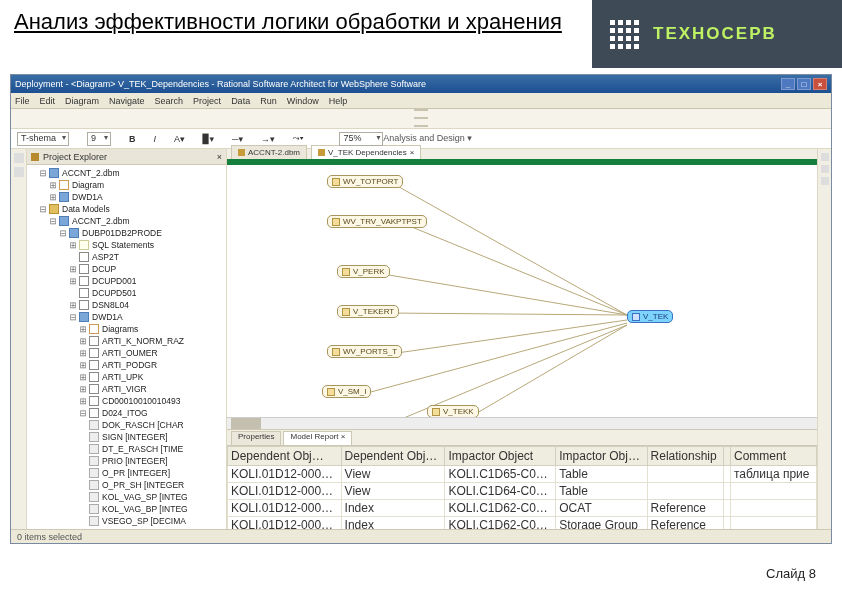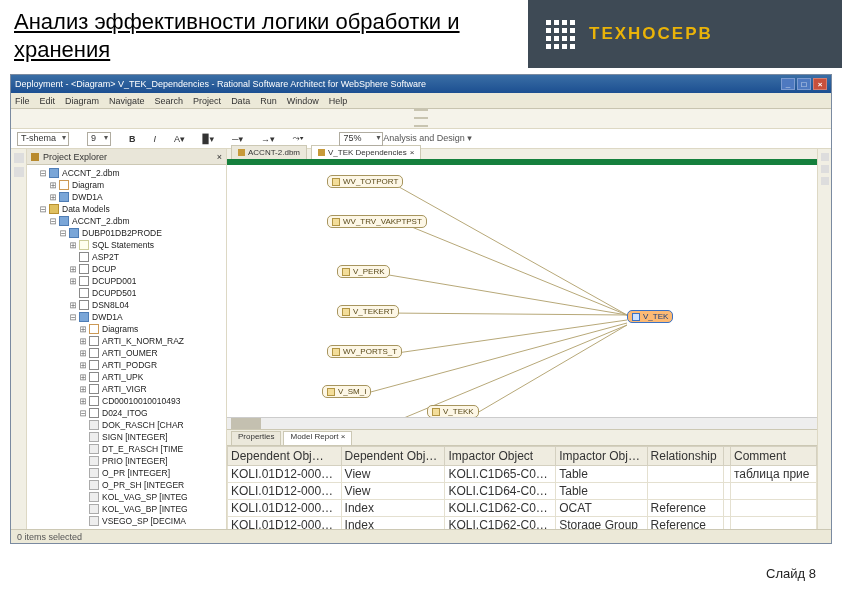--- a/index.html
+++ b/index.html
@@ -1,20 +1,20 @@
 <!DOCTYPE html>
 <html><head>
 <meta charset="utf-8">
 <style>
   * { box-sizing: border-box; }
   body { margin:0; font-family: Arial, sans-serif; font-size:10px; background:#fff; width:842px; }
   
   .slide-header { height:68px; display:flex; align-items:flex-start; }
   .slide-title { flex:1; font-size:22px; color:#000; padding:8px 14px; line-height:1.25; text-decoration:underline; }
-  .brand { width:314px; height:68px; background:#3e4a55; color:#eab308; display:flex; align-items:center; gap:14px; padding:0 18px; font-weight:bold; letter-spacing:2px; font-size:17px; }
+  .brand { width:250px; height:68px; background:#3e4a55; color:#bef264; display:flex; align-items:center; gap:14px; padding:0 18px; font-weight:bold; letter-spacing:2px; font-size:17px; }
   .brand-logo { display:grid; grid-template-columns:repeat(4,5px); grid-template-rows:repeat(4,5px); gap:3px; }
   .brand-logo span { width:5px; height:5px; background:#fff; }
   
   .app-window { margin:6px 10px 0 10px; border:1px solid #7a8aa0; background:#fff; font-family:Tahoma,Verdana,sans-serif; font-size:9px; color:#333; }
   .titlebar { height:18px; background:linear-gradient(#3a6ea5,#1c4f91); color:#fff; display:flex; align-items:center; padding:0 4px; }
   .titlebar .ttxt { flex:1; white-space:nowrap; overflow:hidden; }
   .win-btn { width:14px; height:12px; margin-left:2px; display:inline-flex; align-items:center; justify-content:center; font-size:8px; font-weight:bold; border:1px solid #fff4; }
   .win-min,.win-max{ background:#4e79c0;} .win-close{ background:#c8503c;}
   .menubar { height:16px; background:#ece9d8; display:flex; align-items:center; padding:0 4px; gap:10px; border-bottom:1px solid #c8c4b0;}
   .menubar span { cursor:default; }
@@ -50,21 +50,21 @@
   .ind1{padding-left:10px}.ind2{padding-left:20px}.ind3{padding-left:30px}.ind4{padding-left:40px}.ind5{padding-left:50px}
   
   .editor { flex:1; display:flex; flex-direction:column; }
   .ed-tabs { height:16px; background:#f1efe4; border-bottom:6px solid #15803d; display:flex; align-items:flex-end; gap:4px; padding-left:4px;}
   .ed-tab { height:14px; padding:0 6px; border:1px solid #ccc8b4; border-bottom:none; background:#ebe8db; font-size:8px; display:flex; align-items:center; gap:3px;}
   .ed-tab.active{background:#fff;}
   .ed-tab .sq{width:7px;height:7px;background:#c79a3a;}
   .canvas { flex:1; background:#fff; position:relative; overflow:hidden; }
   .dgnode { position:absolute; border:1px solid #a7955e; background:#fdf7e6; padding:1px 4px; font-size:8px; border-radius:5px; color:#5a4a1a;}
   .dgnode .h{width:8px;height:8px;border:1px solid #b29544;background:#f3dd99;display:inline-block;margin-right:3px;vertical-align:middle}
-  .focal{ border-color:#3a71c4; background:#fdba74; color:#1a3d7c; }
+  .focal{ border-color:#3a71c4; background:#7dd3fc; color:#1a3d7c; }
   svg.lines{position:absolute;left:0;top:0;width:100%;height:100%;}
   .canvas-scroll { height:12px; background:#eee; border-top:1px solid #ccc; display:flex; }
   .canvas-scroll .thumb{ width:30px; background:#c4c0b0; margin-left:4px;}
   
   .props { height:100px; border-top:1px solid #ccc8b4; display:flex; flex-direction:column;}
   .props .ptabs{height:16px;background:#f1efe4;border-bottom:1px solid #ccc8b4;display:flex;align-items:flex-end;gap:2px;padding-left:4px;}
   .ptab{height:14px;padding:0 6px;border:1px solid #ccc8b4;border-bottom:none;background:#ebe8db;font-size:8px;}
   .ptab.active{background:#fff;}
   .grid { flex:1; overflow:auto; }
   table.rep{border-collapse:collapse;width:100%;font-size:12px;}

